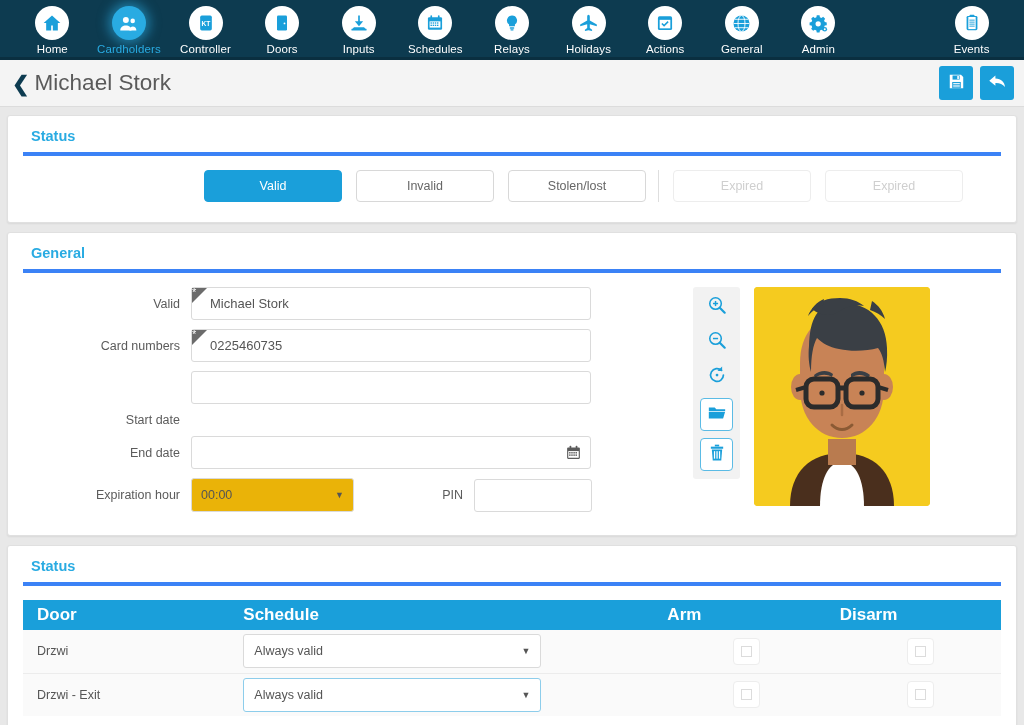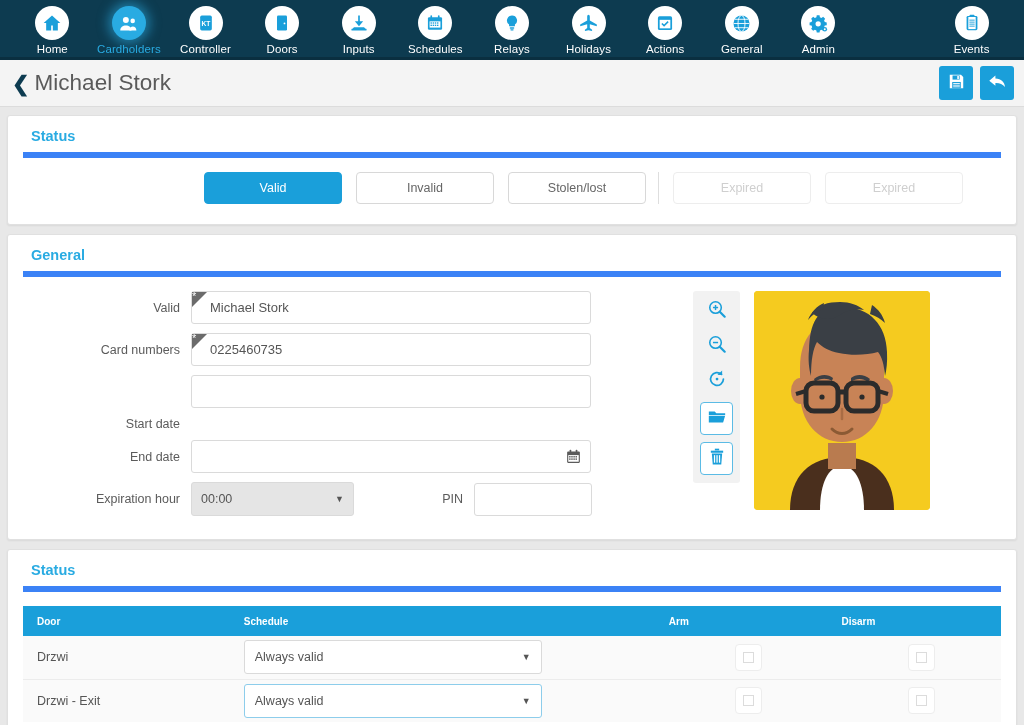--- a/index.html
+++ b/index.html
@@ -95,21 +95,21 @@
     border-radius: 3px;
     box-shadow: 0 1px 2px rgba(0,0,0,0.07);
     margin-bottom: 9px;
     padding: 12px 15px 14px 15px;
   }
   .card-title {
     color: #29abe2;
     font-size: 14.5px;
     font-weight: bold;
     padding: 0 0 8px 8px;
-    border-bottom: 6px solid #3b82f6;
+    border-bottom: 4px solid #3b82f6;
     margin-bottom: 14px;
   }
 
   
   .status-row {
     display: flex;
     align-items: center;
     padding-left: 181px;
     gap: 14px;
     padding-bottom: 6px;
@@ -186,21 +186,21 @@
   }
   .cal-icon {
     position: absolute;
     right: 9px; top: 8px;
     cursor: pointer;
   }
   .sel {
     width: 163px; height: 33px;
     border: 1px solid #dadada;
     border-radius: 3px;
-    background: #e5e5e5;
+    background: #eab308;
     font-size: 12.5px;
     color: #555;
     display: flex; align-items: center;
     padding: 16px 9px;
     cursor: pointer;
     position: relative;
   }
   .sel .caret {
     position: absolute; right: 9px;
     font-size: 9px; color: #555;
@@ -260,21 +260,21 @@
   }
 
   
   table.access {
     width: 100%;
     border-collapse: collapse;
   }
   table.access thead th {
     background: #1a9fda;
     color: #ffffff;
-    font-size: 10px;
+    font-size: 17px;
     font-weight: bold;
     text-align: left;
     height: 30px;
     padding: 0 0 0 14px;
   }
   table.access tbody td {
     height: 43px;
     font-size: 12.5px;
     color: #555;
     padding: 0 0 0 14px;

